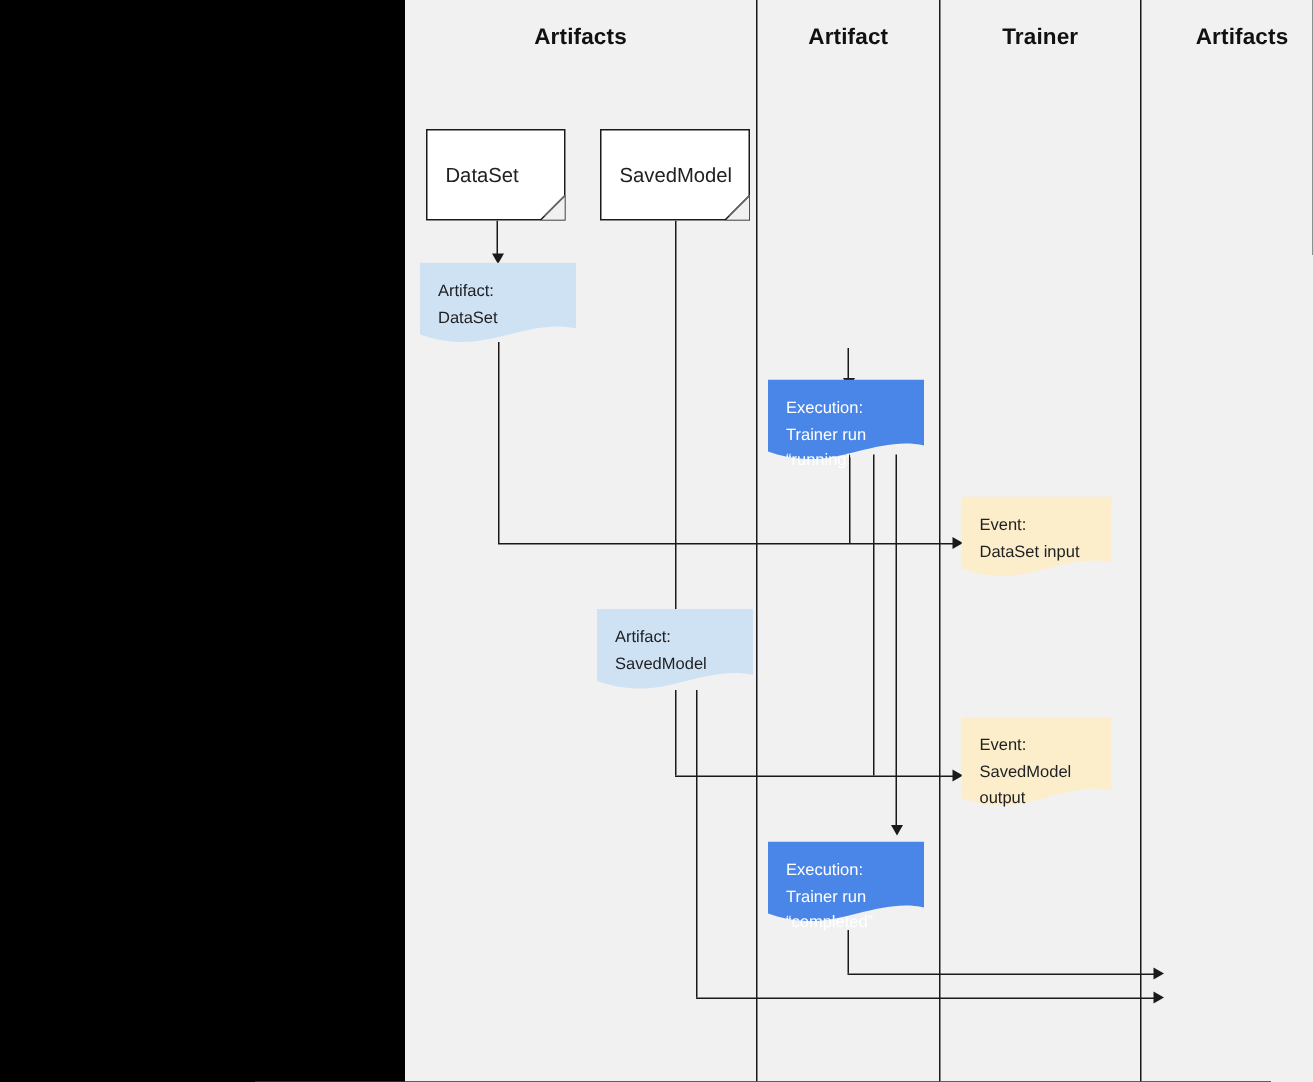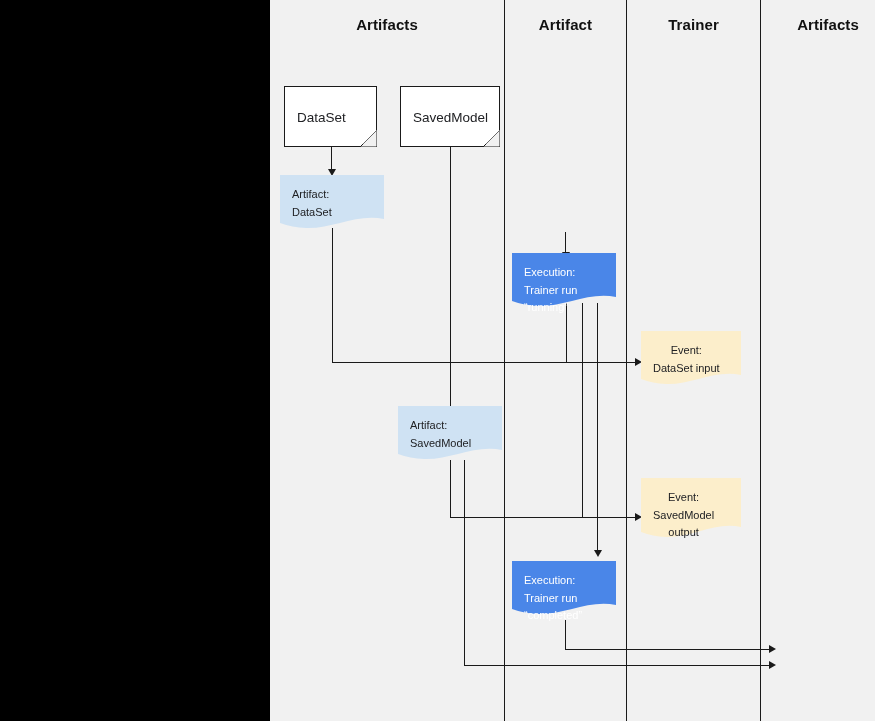--- a/index.html
+++ b/index.html
@@ -76,21 +76,21 @@
   .wavy .label {
     position: absolute;
     left: 12px;
     top: 11px;
     font-size: 11px;
     line-height: 17.5px;
     white-space: pre-line;
   }
   .artifact .label { color: #202124; }
   .execution .label { color: #ffffff; }
-  .event .label { color: #202124; text-align: center; }
+  .event .label { color: #202124; }
   .context .label { color: #ffffff; }
 
   
   .ln {
     position: absolute;
     background: #1a1a1a;
   }
   .vln { width: 1px; }
   .hln { height: 1px; }
   .arrow {

